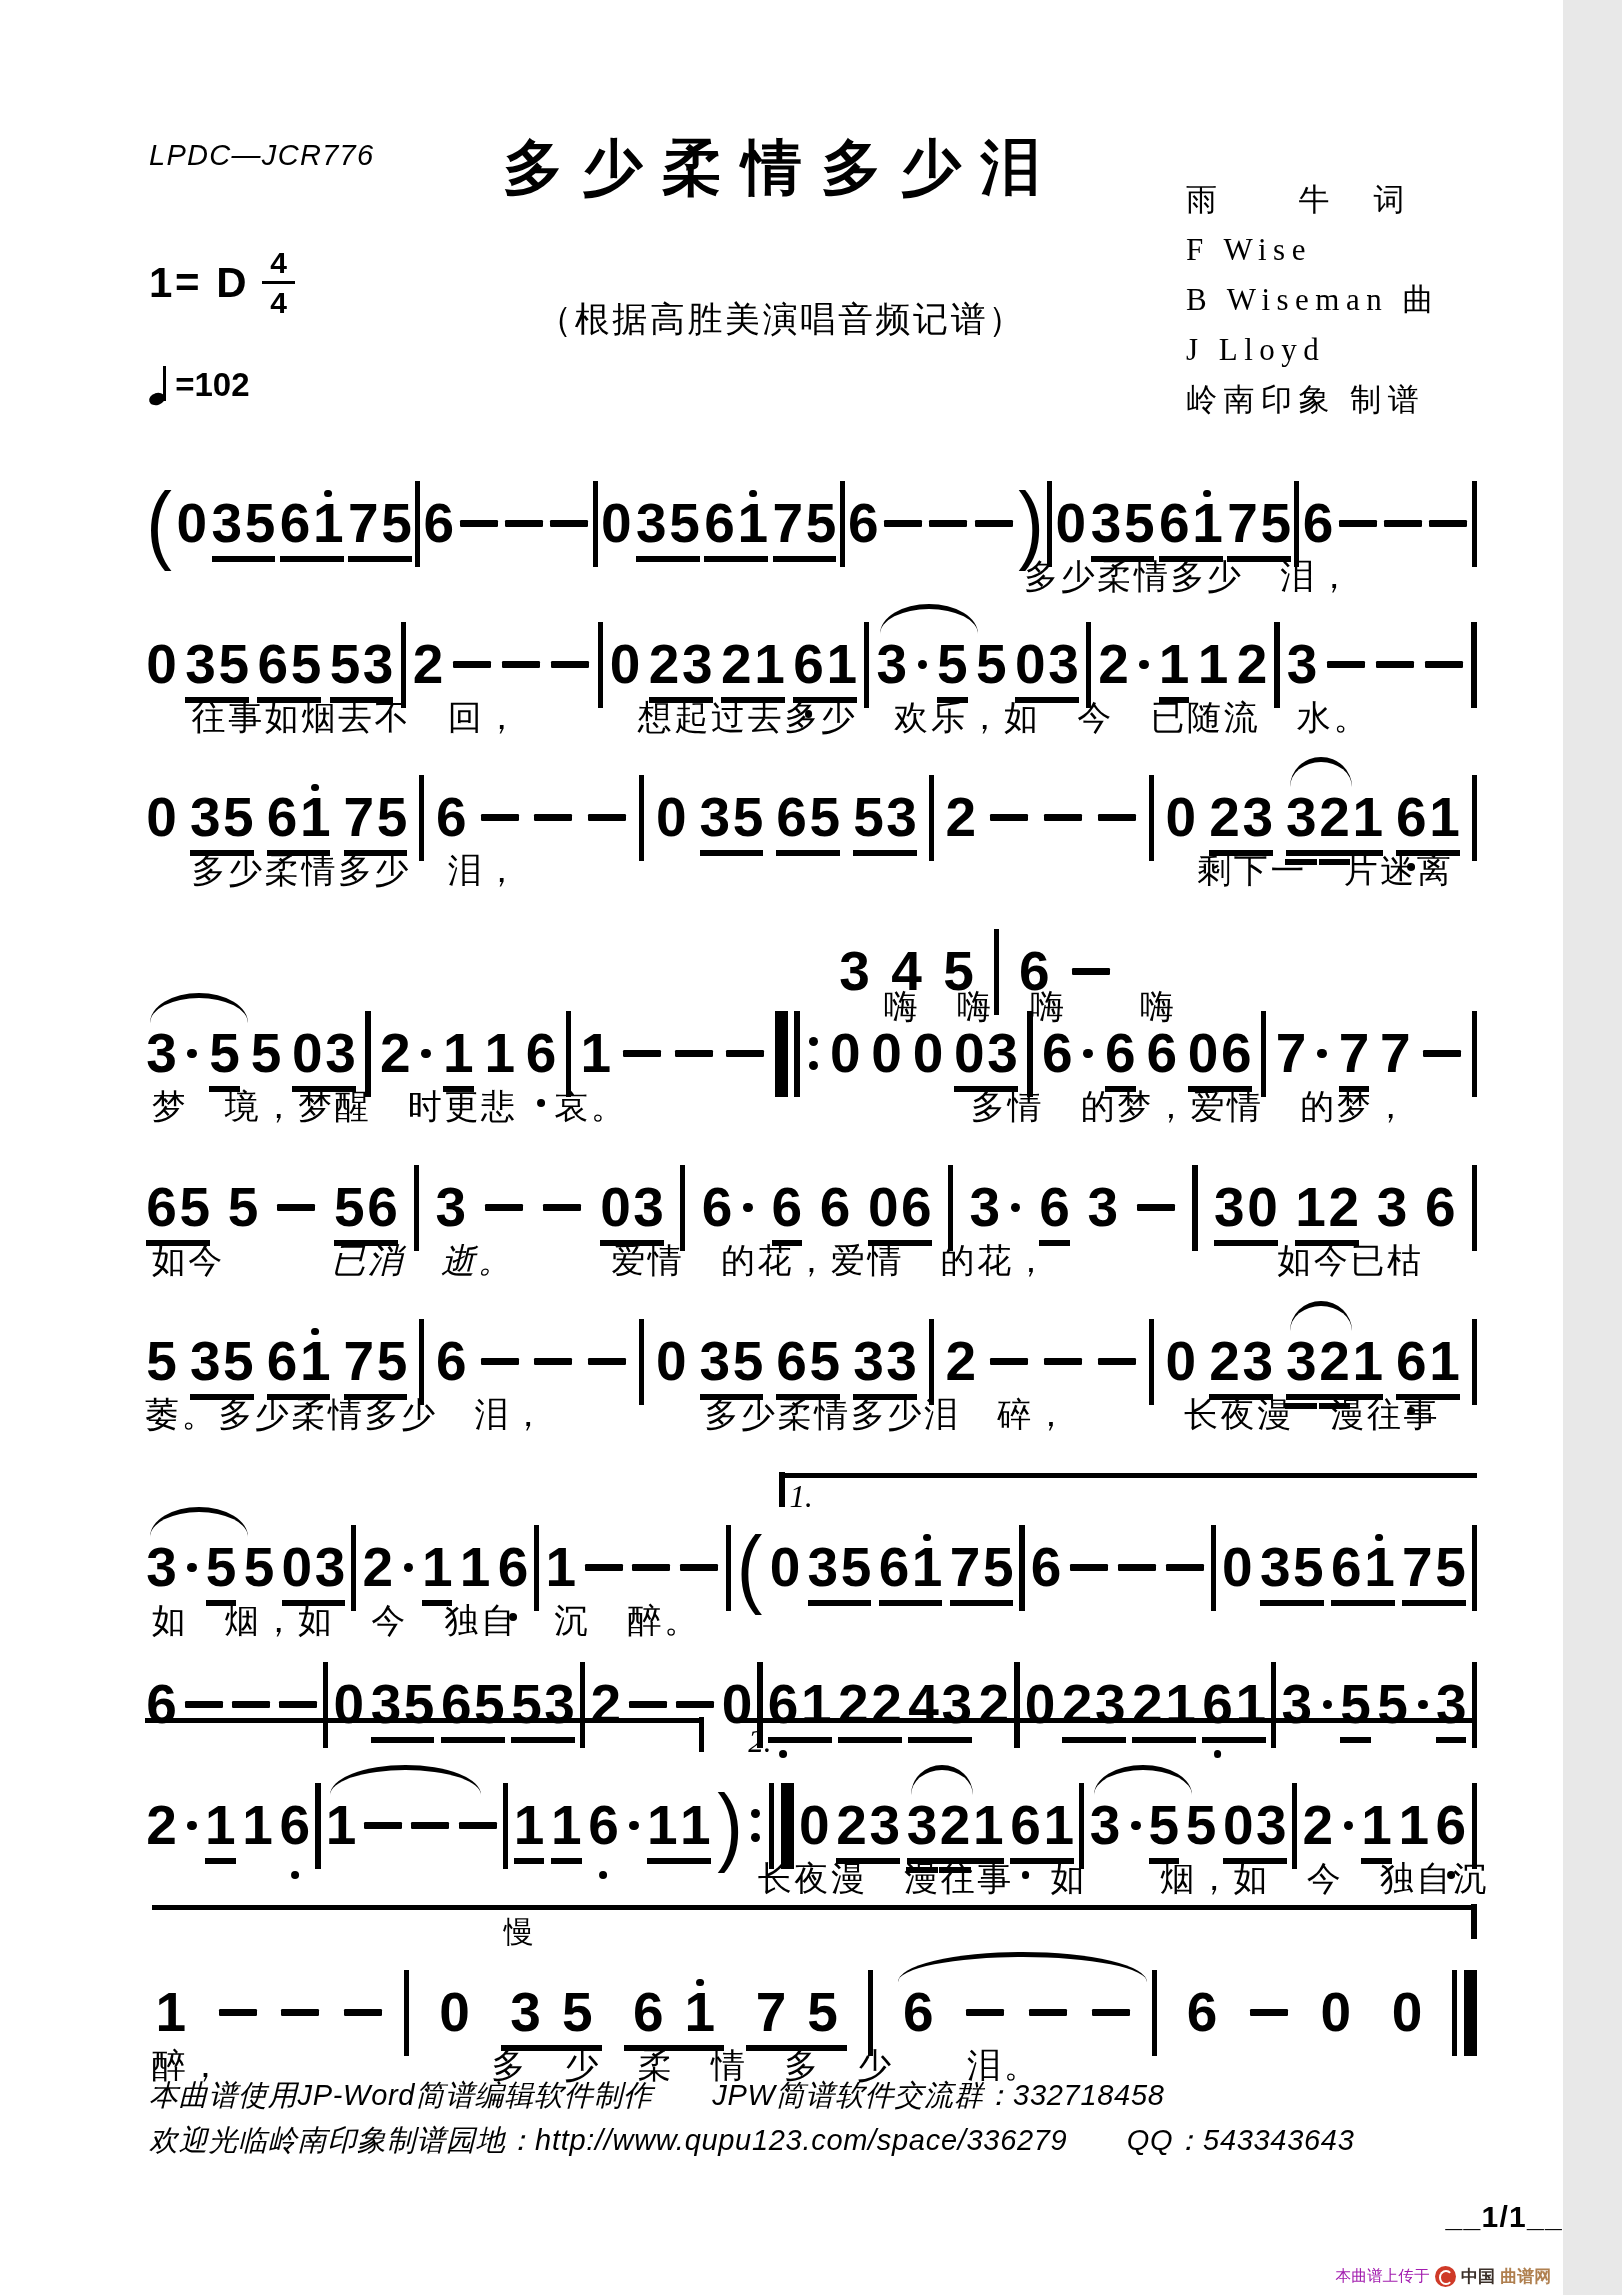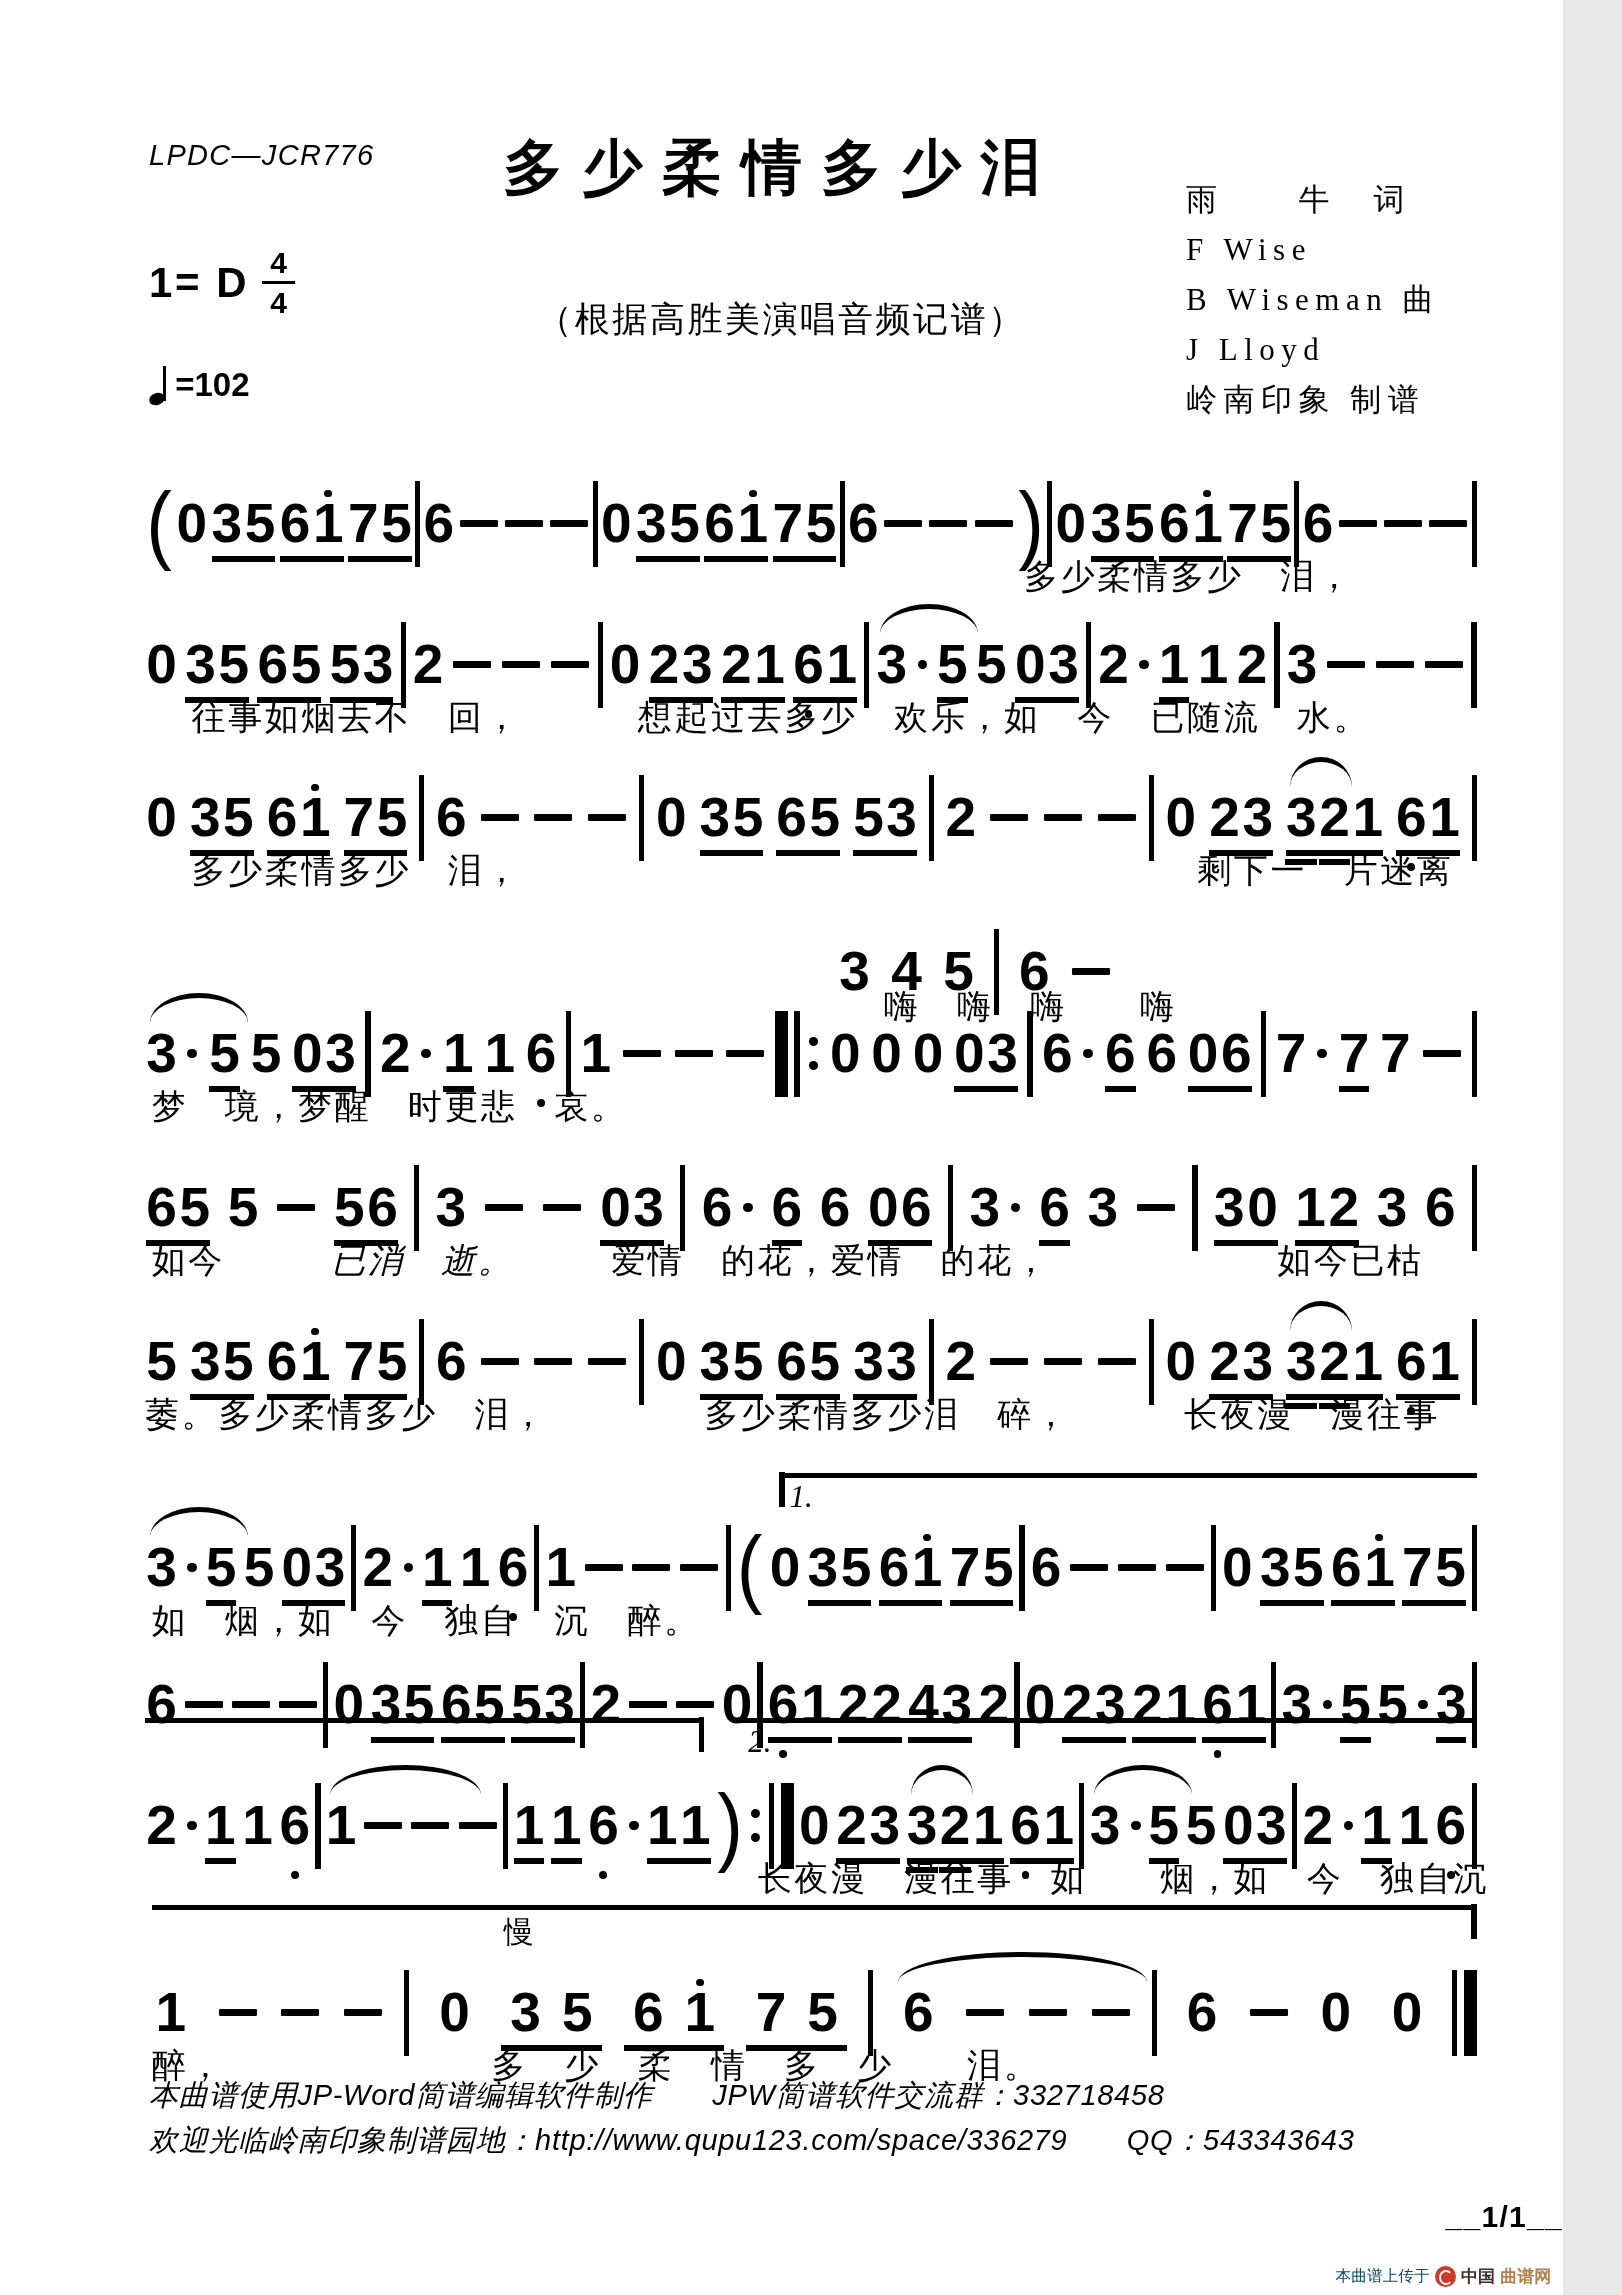--- a/index.html
+++ b/index.html
@@ -56,21 +56,21 @@
   .volta.tl::before{content:"";position:absolute;left:0;top:-5.9px;width:5.9px;height:35px;background:#000;}
   .volta.tr::after{content:"";position:absolute;right:0;top:-5.9px;width:5.9px;height:35px;background:#000;}
   .vlabel{position:absolute;left:10.5px;top:1.3px;font-size:31px;font-style:italic;
           font-family:"Liberation Serif",serif;}
   .lyric-line{position:absolute;font-size:34px;letter-spacing:2.6px;white-space:pre;
               font-family:"Liberation Serif",serif;}
   
   .credit-foot{position:absolute;left:149px;font-size:29px;font-style:italic;letter-spacing:0.7px;}
   #pagenum{position:absolute;left:0;right:0;top:2200px;text-align:right;font-size:30px;letter-spacing:1.3px;font-weight:bold;}
   #watermark{position:absolute;right:11.8px;top:2265px;display:flex;align-items:center;gap:5.2px;}
-  #wm-prefix{font-size:15.7px;color:#0c4a6e;font-family:"Liberation Serif",serif;}
+  #wm-prefix{font-size:15.7px;color:#a21caf;font-family:"Liberation Serif",serif;}
   .wlogo{position:relative;width:21px;height:21px;border-radius:50%;background:#cf3a28;display:inline-block;}
   .wlogo::after{content:"";position:absolute;left:4.6px;top:3.9px;width:9.8px;height:11px;border:2.6px solid #fff;
                 border-right-color:transparent;border-radius:50%;}
   #wm-cn{font-size:17px;font-weight:700;color:#3a2f28;font-family:"Liberation Serif",serif;}
   #wm-rest{font-size:17px;font-weight:700;color:#b08050;font-family:"Liberation Serif",serif;}
 </style>
 </head>
 <body>
 
 <div id="page">
@@ -431,20 +431,21 @@
           <span class="tok grp u1">
             <span class="ch">7</span>
           </span>
           <span class="tok grp">
             <span class="ch">7</span>
           </span>
           <span class="tok dash"></span>
           <span class="bar"></span>
         </div>
         <div class="lyric-line" style="left: 0.5%; top: 73px;">梦　境，梦醒　时更悲　哀。</div>
+        <div class="lyric-line" style="left: 62%; top: 73px;">多情　的梦，爱情　的梦，</div>
       </div>
       <div class="system" style="top: 1165px; left: 145px; width: 1332px;">
         <div class="notes-row">
           <span class="tok grp u1">
             <span class="ch">6</span>
             <span class="ch">5</span>
           </span>
           <span class="tok grp">
             <span class="ch">5</span>
           </span>

